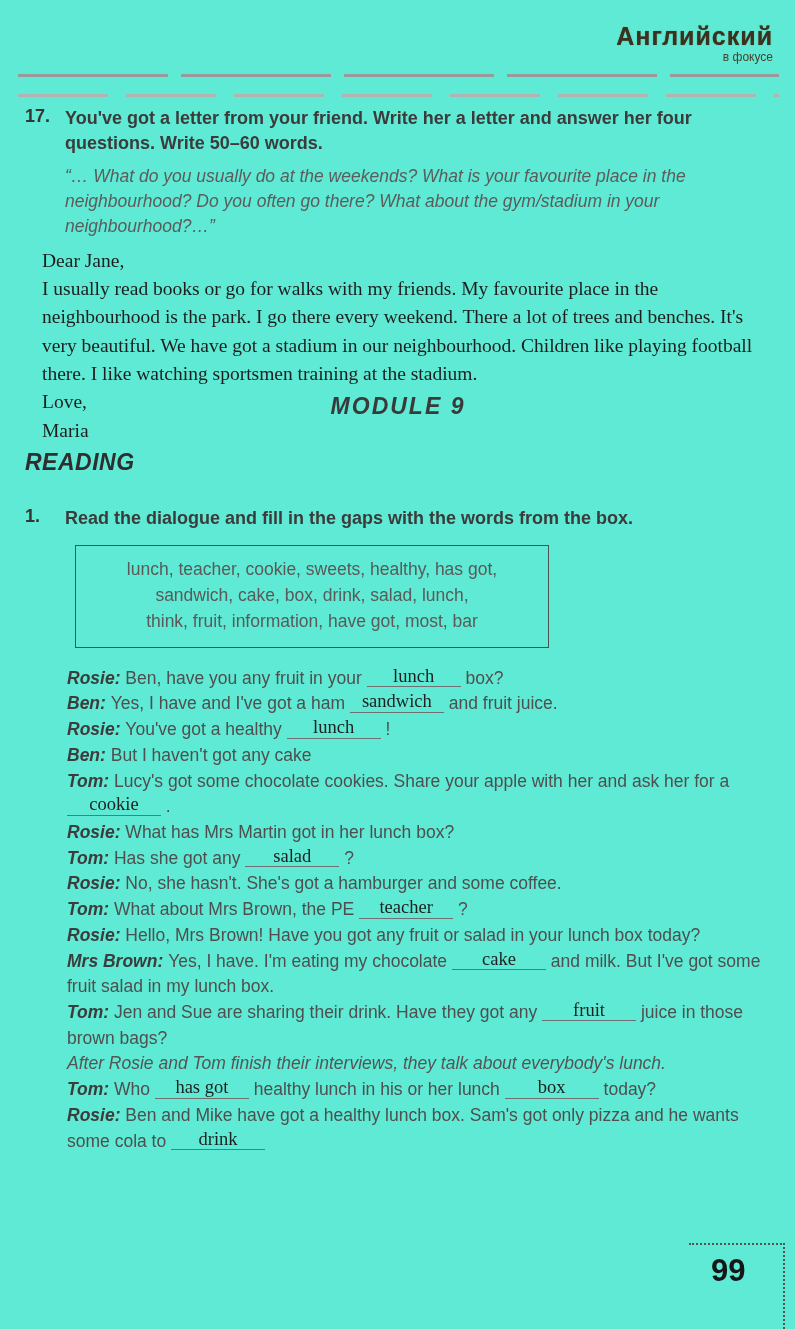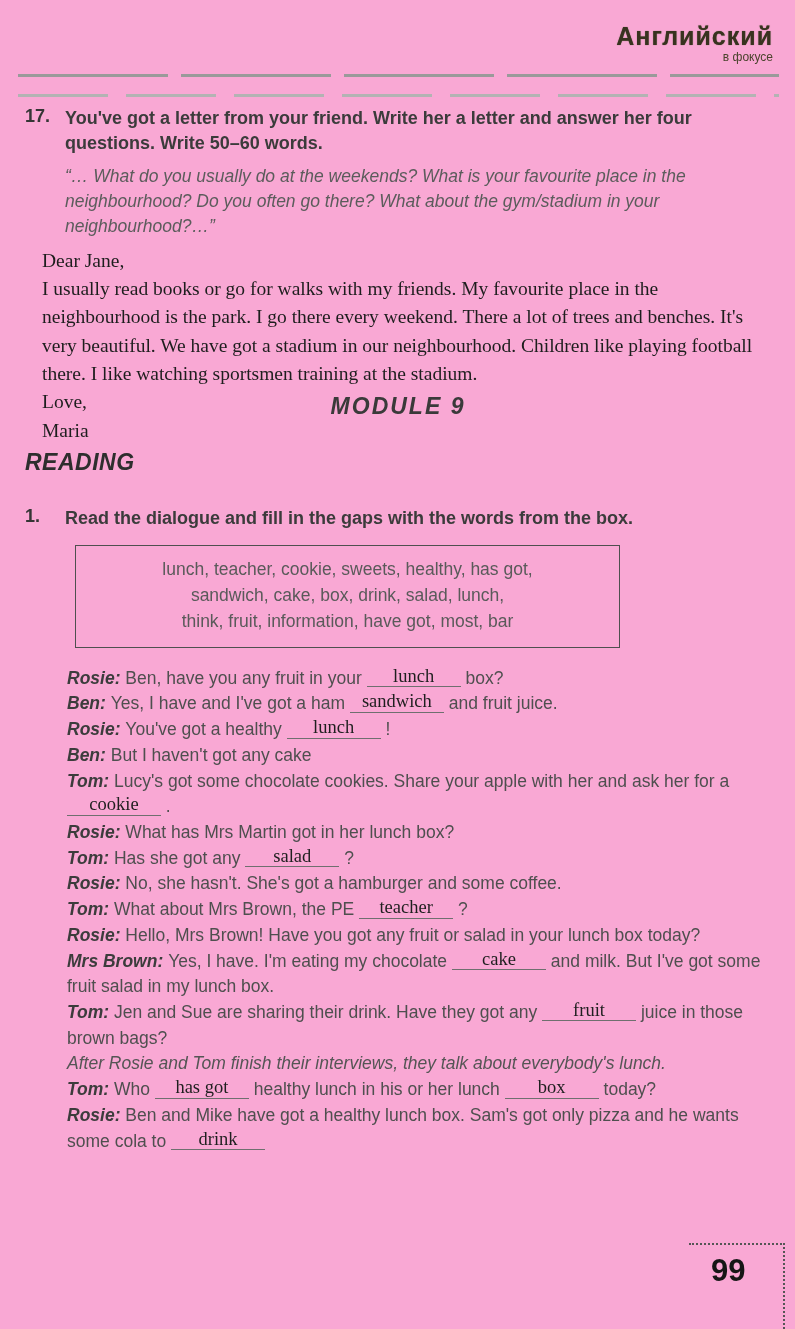--- a/index.html
+++ b/index.html
@@ -1,20 +1,20 @@
 <!DOCTYPE html>
 <html><head>
 <meta charset="utf-8">
 <style>
   html,body { margin:0; padding:0; background:#d8d8d8; }
   .page {
     position:relative;
     width:795px; height:1329px;
     margin:0 auto;
-    background:#f9a8d4;
+    background:#5eead4;
     font-family:"Liberation Sans", sans-serif;
     color:#4a4a4a;
     overflow:hidden;
     box-sizing:border-box;
   }
   .rule { position:absolute; left:18px; right:16px; height:3px; }
   .rule-1 { top:74px; background:repeating-linear-gradient(90deg,#9a9a9a 0 150px, transparent 150px 163px); }
   .rule-2 { top:94px; background:repeating-linear-gradient(90deg,#b3b3b3 0 90px, transparent 90px 108px); }
   .logo {
     position:absolute; top:24px; right:22px;
@@ -51,21 +51,21 @@
 
   .section-heading {
     font-weight:bold; font-style:italic; font-size:23px;
     color:#2e2e2e; margin:4px 0 0 0; letter-spacing:0.5px;
   }
 
   .ex1 { margin-top:30px; }
 
   .word-box {
     margin:14px 0 0 50px;
-    width:545px;
+    width:474px;
     border:1.5px solid #4f4f4f;
     padding:10px 6px 12px 6px;
     text-align:center;
     color:#5a5a5a; font-size:17.5px; line-height:1.5;
     box-sizing:border-box;
   }
 
   .dialogue { margin:18px 0 0 42px; width:708px; font-size:17.5px; color:#4f4f4f; line-height:1.47; }
   .dlg-line { margin:0; }
   .dlg-line.narration { font-style:italic; color:#555; }

